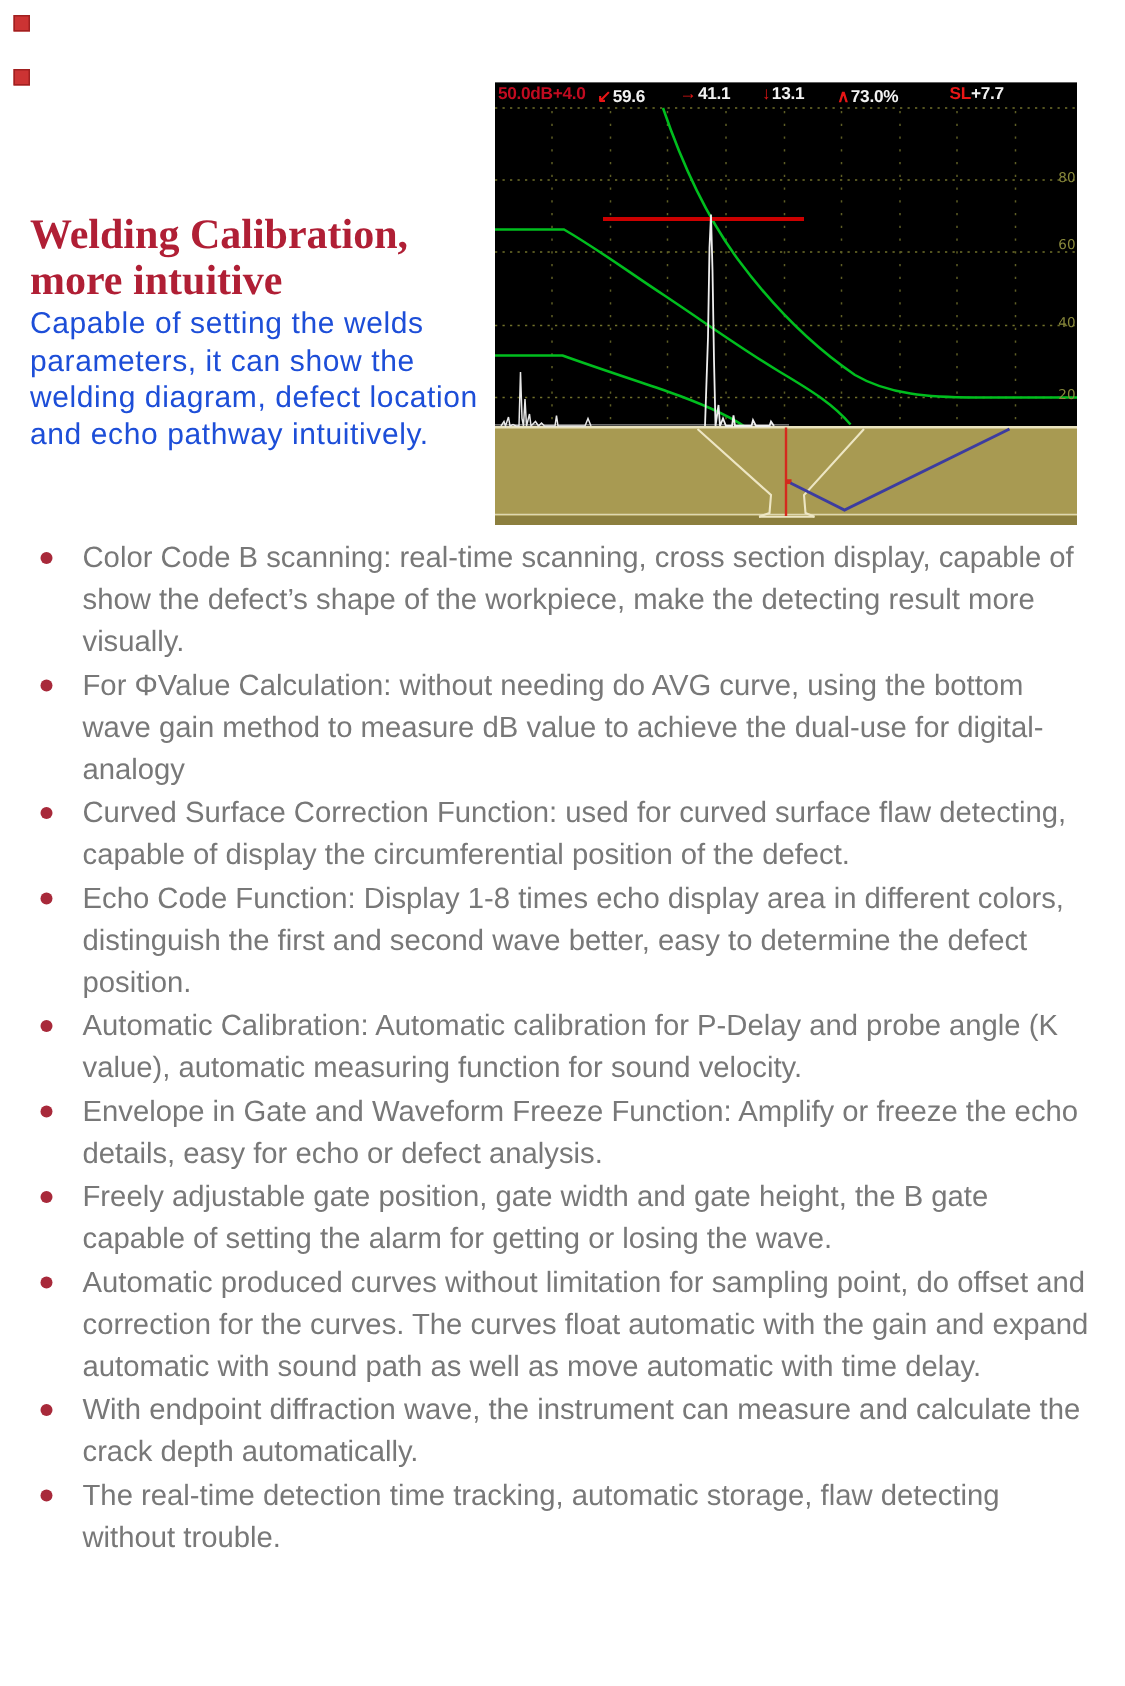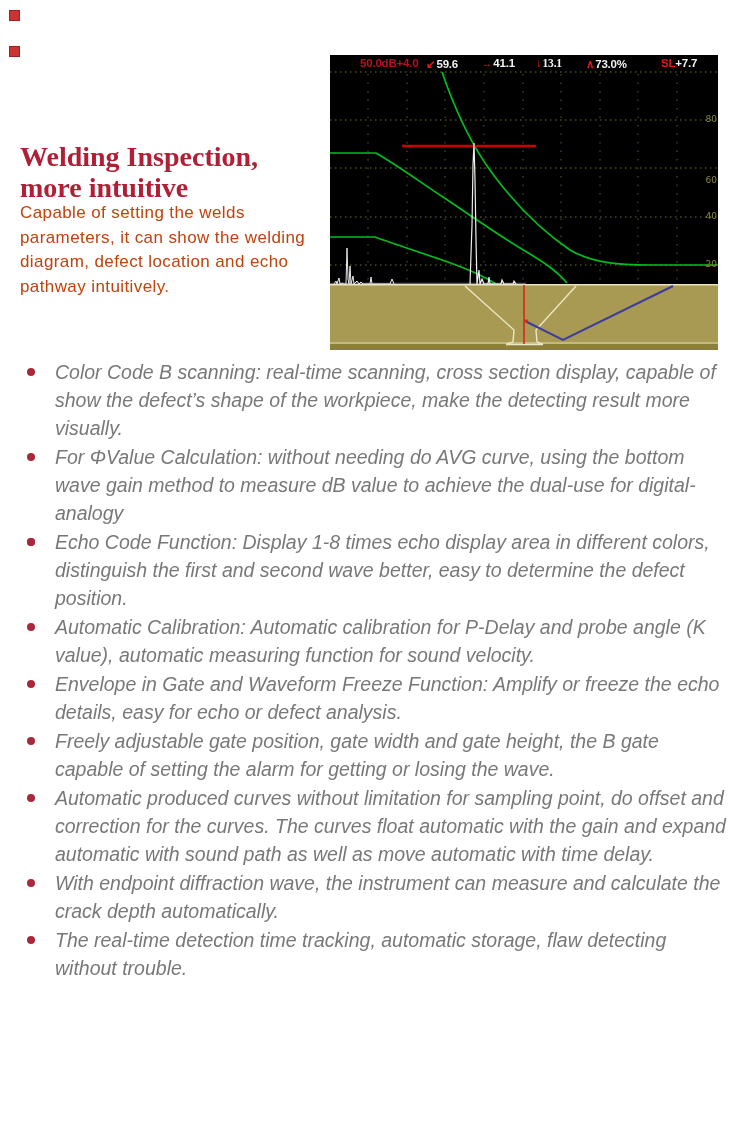--- a/index.html
+++ b/index.html
@@ -10,55 +10,55 @@
   
   .artifact{position:absolute;left:9px;width:11px;height:11px;background:#cc3333;
             border:1px solid #a02020;box-sizing:border-box;}
   .artifact.a1{top:10px;} .artifact.a2{top:46px;}
 
   
   .headline{position:absolute;left:20px;top:122px;width:300px;
             font-family:"Liberation Serif",serif;font-weight:bold;
             font-size:28px;line-height:31px;color:#b01f35;}
   .intro-para{position:absolute;left:20px;top:184px;width:300px;
-              font-size:17px;line-height:24.5px;letter-spacing:0.4px;color:#c2410c;}
+              font-size:20px;line-height:24.5px;letter-spacing:0.4px;color:#1d4ed8;}
 
   
   .scope{position:absolute;left:330px;top:55px;width:388px;height:295px;background:#000;}
   .scope svg{position:absolute;left:0;top:0;}
   .sb-item{position:absolute;top:2px;font:bold 11.5px "Liberation Sans",sans-serif;
-           letter-spacing:-0.2px;white-space:nowrap;z-index:3;margin-left:28px;}
+           letter-spacing:-0.2px;white-space:nowrap;z-index:3;}
   .sb-gain{left:2px;color:#c10b20;}
   .sb-icon{color:#e81616;margin-right:1px;}
   .sb-val{color:#f2f2f2;}
-  .sb-r1{left:68px;} .sb-r2{left:123px;text-decoration:underline;} .sb-r3{left:178px;font-family:Liberation Serif, serif;} .sb-r4{left:228px;}
+  .sb-r1{left:68px;} .sb-r2{left:123px;text-decoration:underline;} .sb-r3{left:178px;} .sb-r4{left:228px;}
   .sb-sl{left:303px;}
   .sb-sl .sl-tag{color:#e81616;}
   .scale-label{position:absolute;right:1px;width:16px;text-align:right;
                font:9px "DejaVu Sans",sans-serif;color:#8a8a3c;z-index:3;}
-  .sl-80{top:59px;} .sl-60{top:120px;margin-left:20px;} .sl-40{top:156px;margin-left:41px;} .sl-20{top:204px;margin-left:36px;}
+  .sl-80{top:59px;} .sl-60{top:104px;margin-left:20px;} .sl-40{top:156px;margin-left:41px;} .sl-20{top:204px;margin-left:36px;}
 
   
   .features{position:absolute;left:20px;top:358px;width:712px;}
-  .features ul{list-style:none;margin:0;padding:0;font-style:italic;}
+  .features ul{list-style:none;margin:0;padding:0;}
   .features li{position:relative;padding-left:35px;margin:0 0 1px 0;width:672px;
                color:#787878;font-size:19.5px;line-height:28px;letter-spacing:0px;}
   .dot{position:absolute;left:7px;top:10px;width:8px;height:8px;border-radius:50%;
        background:#a8293a;}
 </style>
 </head>
 <body>
 
 <div id="page">
 
   <span class="artifact a1"></span>
   <span class="artifact a2"></span>
 
   <h1 class="headline">
-    <span>Welding Inspection,</span><br>
+    <span>Welding Calibration,</span><br>
     <span>more intuitive</span>
   </h1>
 
   <p class="intro-para">Capable of setting the welds parameters, it can show the welding diagram, defect location and echo pathway intuitively.</p>
 
   <div class="scope">
 
     <div class="sb-item sb-gain">50.0dB+4.0</div>
     <div class="sb-item sb-r1">
       <span class="sb-icon">↙</span><span class="sb-val">59.6</span>
@@ -127,21 +127,21 @@
       <line x1="194" y1="230" x2="194" y2="289" stroke="#d42a1e" stroke-width="1.6"></line>
       <rect x="194.5" y="264.5" width="3.2" height="3.2" fill="#d42a1e"></rect>
       <path d="M343,231 L233,285 L197,267" fill="none" stroke="#3c3ca0" stroke-width="2"></path>
     </svg>
   </div>
 
   <div class="features">
     <ul>
       <li><span class="dot"></span><span>Color Code B scanning: real-time scanning, cross section display, capable of show the defect’s shape of the workpiece, make the detecting result more visually.</span></li>
       <li><span class="dot"></span><span>For ΦValue Calculation:  without needing do AVG curve, using the bottom wave gain method to measure dB value to achieve the dual-use for digital-analogy</span></li>
-      <li><span class="dot"></span></li>
+      <li><span class="dot"></span><span>Curved Surface Correction Function: used for curved surface flaw detecting, capable of display the circumferential position of the defect.</span></li>
       <li><span class="dot"></span><span>Echo Code Function: Display 1-8 times echo display area in different colors, distinguish the first and second wave better, easy to determine the defect position.</span></li>
       <li><span class="dot"></span><span>Automatic Calibration: Automatic calibration for P-Delay and probe angle (K value), automatic measuring function for sound velocity.</span></li>
       <li><span class="dot"></span><span>Envelope in Gate and Waveform Freeze Function: Amplify or freeze the echo details, easy for echo or defect analysis.</span></li>
       <li><span class="dot"></span><span>Freely adjustable gate position, gate width and gate height, the B gate capable of setting the alarm for getting or losing the wave.</span></li>
       <li><span class="dot"></span><span>Automatic produced curves without limitation for sampling point, do offset and correction for the curves. The curves float automatic with the gain and expand automatic with sound path as well as move automatic with time delay.</span></li>
       <li><span class="dot"></span><span>With endpoint diffraction wave, the instrument can measure and calculate the crack depth automatically.</span></li>
       <li><span class="dot"></span><span>The real-time detection time tracking, automatic storage, flaw detecting without trouble.</span></li>
     </ul>
   </div>
 

